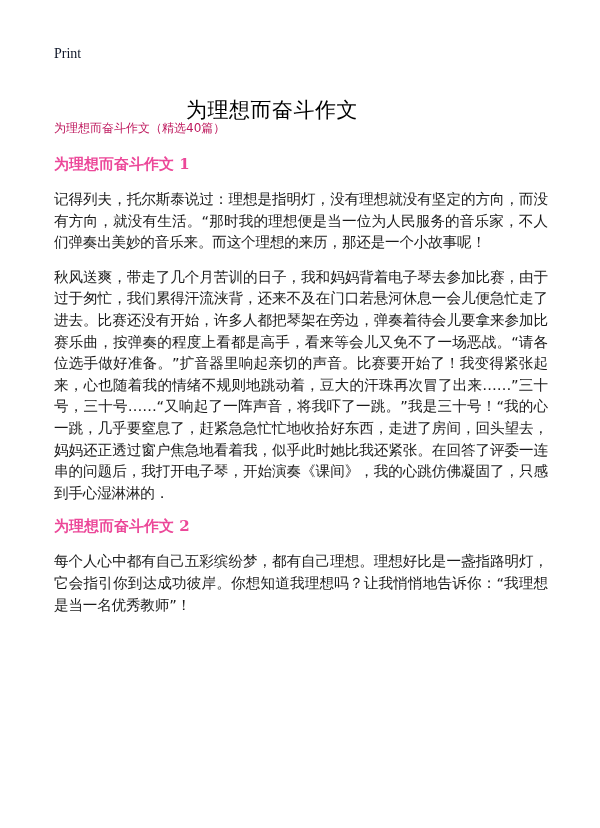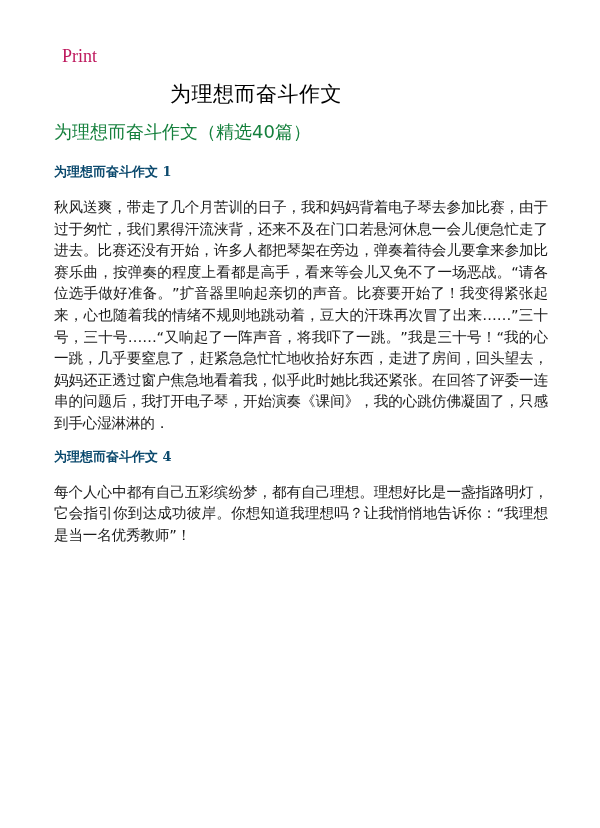--- a/index.html
+++ b/index.html
@@ -1,48 +1,49 @@
 <!DOCTYPE html>
 <html><head>
   <meta charset="utf-8">
   <style>
     html, body { margin: 0; padding: 0; background: #ffffff; }
     body { width: 600px; height: 828px; overflow: hidden; position: relative; color: #111; }
     .print-label {
-      position: absolute; left: 62px; top: 46px;
-      font-family: "Liberation Serif", serif; font-size: 18px; color: #be185d;
+      position: absolute; left: 54px; top: 46px;
+      font-family: "Liberation Serif", serif; font-size: 14px; color: #0f172a;
     }
     .doc-title {
       position: absolute; left: 0; width: 512px; top: 80px; text-align: center;
       font-family: "DejaVu Sans", sans-serif; font-size: 21px; font-weight: normal; color: #000;
-      margin: 0; letter-spacing: 0.5px;
+      margin: 16px; letter-spacing: 0.5px;
     }
     .doc-subtitle {
       position: absolute; left: 54px; top: 120px;
-      font-family: "DejaVu Sans", sans-serif; font-size: 18px; color: #15803d; margin: 0;
+      font-family: "DejaVu Sans", sans-serif; font-size: 12px; color: #be185d; margin: 0;
     }
     .content {
       position: absolute; left: 54px; top: 150px; width: 494px;
       font-family: "DejaVu Sans", sans-serif; font-size: 14.6px; line-height: 21.6px; color: #1a1a1a;
     }
     .content p { margin: 0 0 13px 0; text-align: justify; letter-spacing: -0.2px; }
     .content h2 {
-      font-family: "DejaVu Serif", serif; font-weight: bold; font-size: 13px;
-      margin: 12px 0 14px 0; line-height: 20px; color: #0c4a6e;
+      font-family: "DejaVu Serif", serif; font-weight: bold; font-size: 15px;
+      margin: 4px 0 14px 0; line-height: 20px; color: #ec4899;
     }
   </style>
 </head>
 <body>
 
 <div class="print-label">Print</div>
 
 <h1 class="doc-title">为理想而奋斗作文</h1>
 
 <div class="doc-subtitle">为理想而奋斗作文（精选40篇）</div>
 
 <div class="content">
 
   <h2>为理想而奋斗作文 1</h2>
+  <p>记得列夫，托尔斯泰说过：理想是指明灯，没有理想就没有坚定的方向，而没有方向，就没有生活。“那时我的理想便是当一位为人民服务的音乐家，不人们弹奏出美妙的音乐来。而这个理想的来历，那还是一个小故事呢！</p>
   <p>秋风送爽，带走了几个月苦训的日子，我和妈妈背着电子琴去参加比赛，由于过于匆忙，我们累得汗流浃背，还来不及在门口若悬河休息一会儿便急忙走了进去。比赛还没有开始，许多人都把琴架在旁边，弹奏着待会儿要拿来参加比赛乐曲，按弹奏的程度上看都是高手，看来等会儿又免不了一场恶战。“请各位选手做好准备。”扩音器里响起亲切的声音。比赛要开始了！我变得紧张起来，心也随着我的情绪不规则地跳动着，豆大的汗珠再次冒了出来……”三十号，三十号……“又响起了一阵声音，将我吓了一跳。”我是三十号！“我的心一跳，几乎要窒息了，赶紧急急忙忙地收拾好东西，走进了房间，回头望去，妈妈还正透过窗户焦急地看着我，似乎此时她比我还紧张。在回答了评委一连串的问题后，我打开电子琴，开始演奏《课间》，我的心跳仿佛凝固了，只感到手心湿淋淋的．</p>
 
-  <h2>为理想而奋斗作文 4</h2>
+  <h2>为理想而奋斗作文 2</h2>
   <p>每个人心中都有自己五彩缤纷梦，都有自己理想。理想好比是一盏指路明灯，它会指引你到达成功彼岸。你想知道我理想吗？让我悄悄地告诉你：“我理想是当一名优秀教师”！</p>
 </div>
 
 </body></html>

